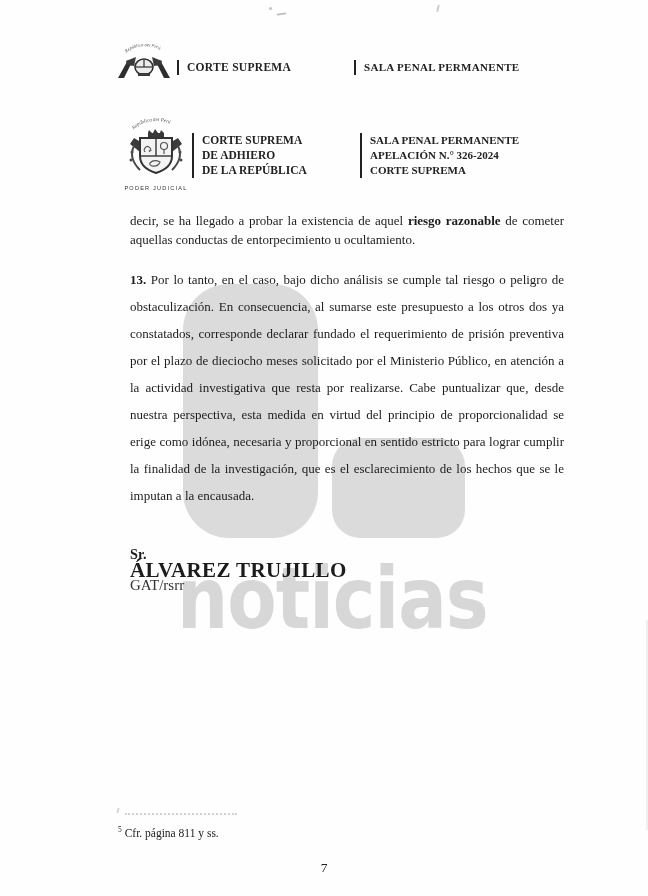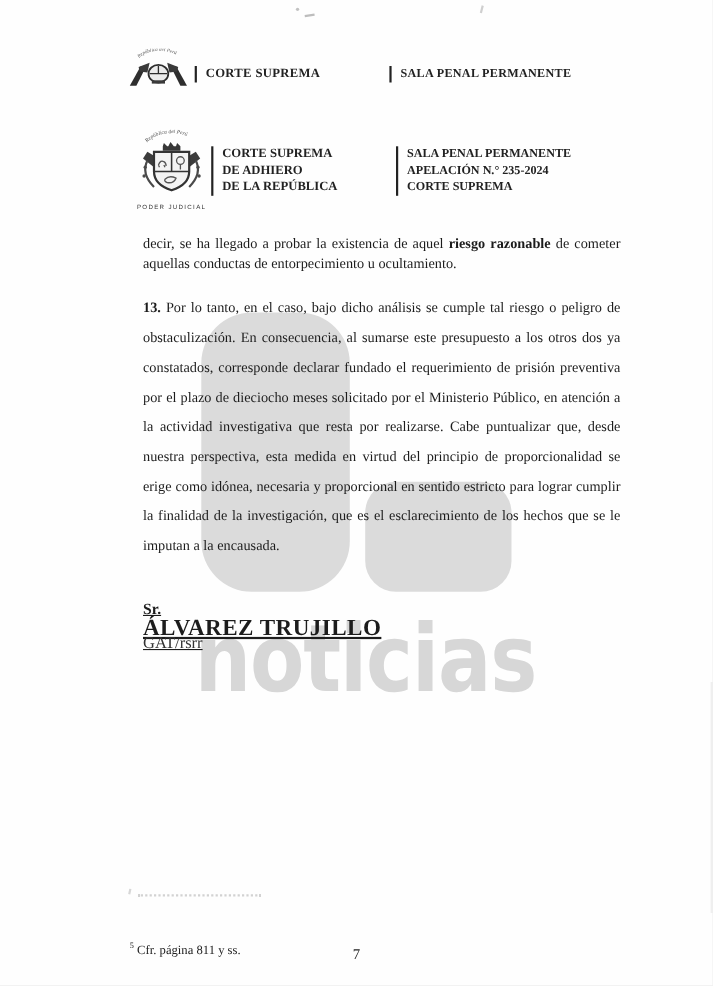--- a/index.html
+++ b/index.html
@@ -33,32 +33,32 @@
   .hdr-block.lft{left:192px;font-size:11.5px;}
   .hdr-block.rgt{left:360px;font-size:11px;}
   
   .col{position:absolute;left:130px;width:434px;}
   .para{font-size:13px;line-height:18.6px;text-align:justify;color:#1c1c1c;}
   .p-intro{top:212px;}
   .p-13{top:266px;line-height:27px;}
   .decision{top:453px;text-align:center;font-weight:bold;font-size:14.8px;
     letter-spacing:.8px;}
   .p-adh{top:487px;line-height:19.6px;}
-  .sig{position:absolute;left:130px;top:547px;line-height:15px;text-decoration:underline;}
+  .sig{position:absolute;left:130px;top:547px;line-height:15px;}
   .sig .sr{font-weight:bold;font-size:14.2px;}
   .sig .name{font-weight:bold;font-size:21px;letter-spacing:.4px;line-height:17px;}
   .sig .ini{font-size:15px;line-height:12px;color:#333;}
   
   .fn-artifact{position:absolute;left:125px;top:810px;width:112px;height:7px;
     opacity:.5;}
   .fn-artifact .d1{position:absolute;left:0;top:3px;width:112px;
     border-top:2px dotted rgba(60,60,60,.45);}
   .fn-artifact .d2{position:absolute;left:-8px;top:-2px;width:2px;height:5px;
     background:rgba(60,60,60,.4);transform:rotate(12deg);}
-  .footnote{position:absolute;left:118px;top:855px;font-size:11.5px;color:#222;}
+  .footnote{position:absolute;left:118px;top:825px;font-size:11.5px;color:#222;}
   .footnote sup{font-size:7.5px;}
   .pageno{position:absolute;left:0;top:860px;width:648px;text-align:center;
     font-size:13.5px;color:#222;}
   
   .spk1{position:absolute;left:277px;top:13px;width:9px;height:2px;
     background:rgba(40,40,40,.30);transform:rotate(-8deg);}
   .spk2{position:absolute;left:269px;top:7px;width:3px;height:3px;
     border-radius:50%;background:rgba(40,40,40,.28);}
   .spk3{position:absolute;left:437px;top:5px;width:2px;height:7px;
     background:rgba(40,40,40,.22);transform:rotate(14deg);}
@@ -132,21 +132,21 @@
       <path d="M30,45 q4,-4 10,-1 q-2,5 -8,4 q-3,-1 -2,-3 z" fill="none" stroke="#555" stroke-width="1.2"></path>
       <text x="36" y="72" text-anchor="middle" font-size="5.6" letter-spacing="1.2" fill="#333" font-family="Liberation Sans, sans-serif">PODER JUDICIAL</text>
     </svg>
     <div class="hdr-block lft">
       <div>CORTE SUPREMA</div>
       <div>DE ADHIERO</div>
       <div>DE LA REPÚBLICA</div>
     </div>
     <div class="hdr-block rgt">
       <div>SALA PENAL PERMANENTE</div>
-      <div>APELACIÓN N.° 235-2024</div>
+      <div>APELACIÓN N.° 326-2024</div>
       <div>CORTE SUPREMA</div>
     </div>
   </div>
 
   <div class="col para p-intro"><span>decir, se ha llegado a probar la existencia de aquel </span><span style="font-weight: bold;">riesgo razonable</span><span> de cometer aquellas conductas de entorpecimiento u ocultamiento.</span></div>
 
   <div class="col para p-13"><span style="font-weight: bold;">13. </span><span>Por lo tanto, en el caso, bajo dicho análisis se cumple tal riesgo o peligro de obstaculización. En consecuencia, al sumarse este presupuesto a los otros dos ya constatados, corresponde declarar fundado el requerimiento de prisión preventiva por el plazo de dieciocho meses solicitado por el Ministerio Público, en atención a la actividad investigativa que resta por realizarse. Cabe puntualizar que, desde nuestra perspectiva, esta medida en virtud del principio de proporcionalidad se erige como idónea, necesaria y proporcional en sentido estricto para lograr cumplir la finalidad de la investigación, que es el esclarecimiento de los hechos que se le imputan a la encausada.</span></div>
 
 
 

